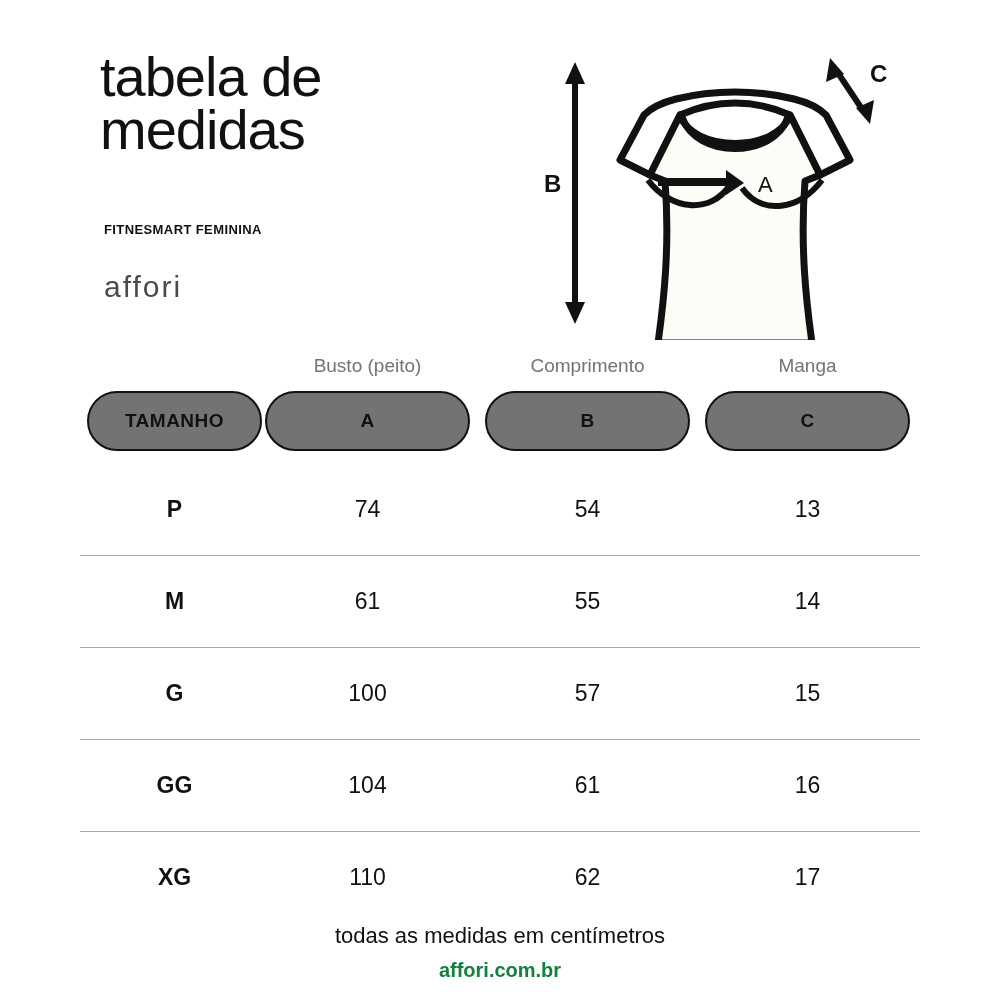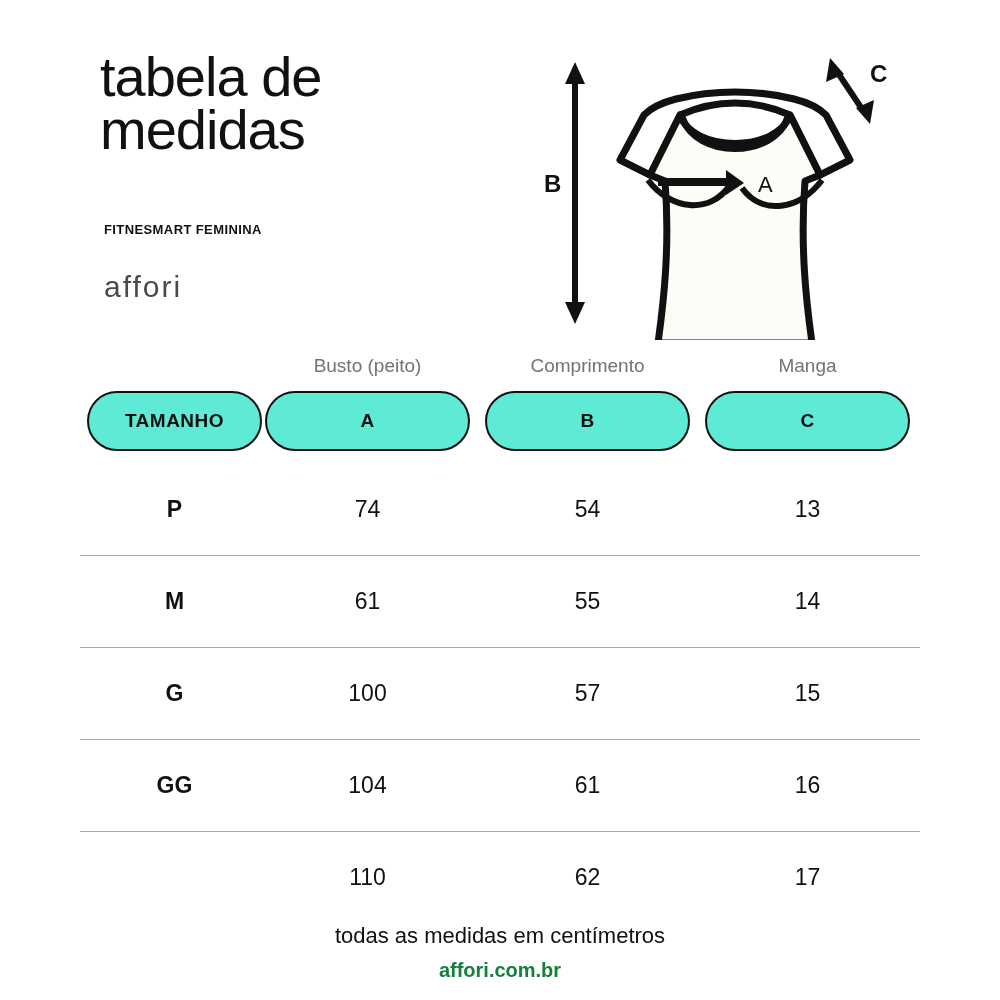--- a/index.html
+++ b/index.html
@@ -46,21 +46,21 @@
   .ch1 { left: 185px; width: 205px; }
   .ch2 { left: 405px; width: 205px; }
   .ch3 { left: 625px; width: 205px; }
 
   .pills { position: relative; height: 62px; margin-top: 4px; }
   .pill {
     position: absolute; top: 0; height: 60px;
     border: 2.5px solid #111; border-radius: 32px;
     display: flex; align-items: center; justify-content: center;
     font-size: 19px; font-weight: bold; letter-spacing: 0.5px;
-    background: #5eead4;
+    background: #737373;
   }
   .p0 { left: 7px;  width: 175px; }
   .p1 { left: 185px; width: 205px; }
   .p2 { left: 405px; width: 205px; }
   .p3 { left: 625px; width: 205px; }
 
   .rows { margin-top: 10px; }
   .row {
     position: relative; height: 92px;
     display: flex; align-items: center;
@@ -167,20 +167,21 @@
       </div>
 
       <div class="row">
         <div class="cell c0">GG</div>
         <div class="cell c1">104</div>
         <div class="cell c2">61</div>
         <div class="cell c3">16</div>
       </div>
 
       <div class="row">
+        <div class="cell c0">XG</div>
         <div class="cell c1">110</div>
         <div class="cell c2">62</div>
         <div class="cell c3">17</div>
       </div>
 
     </div>
   </div>
 
   <div class="footer">
     <div class="foot-note">todas as medidas em centímetros</div>

